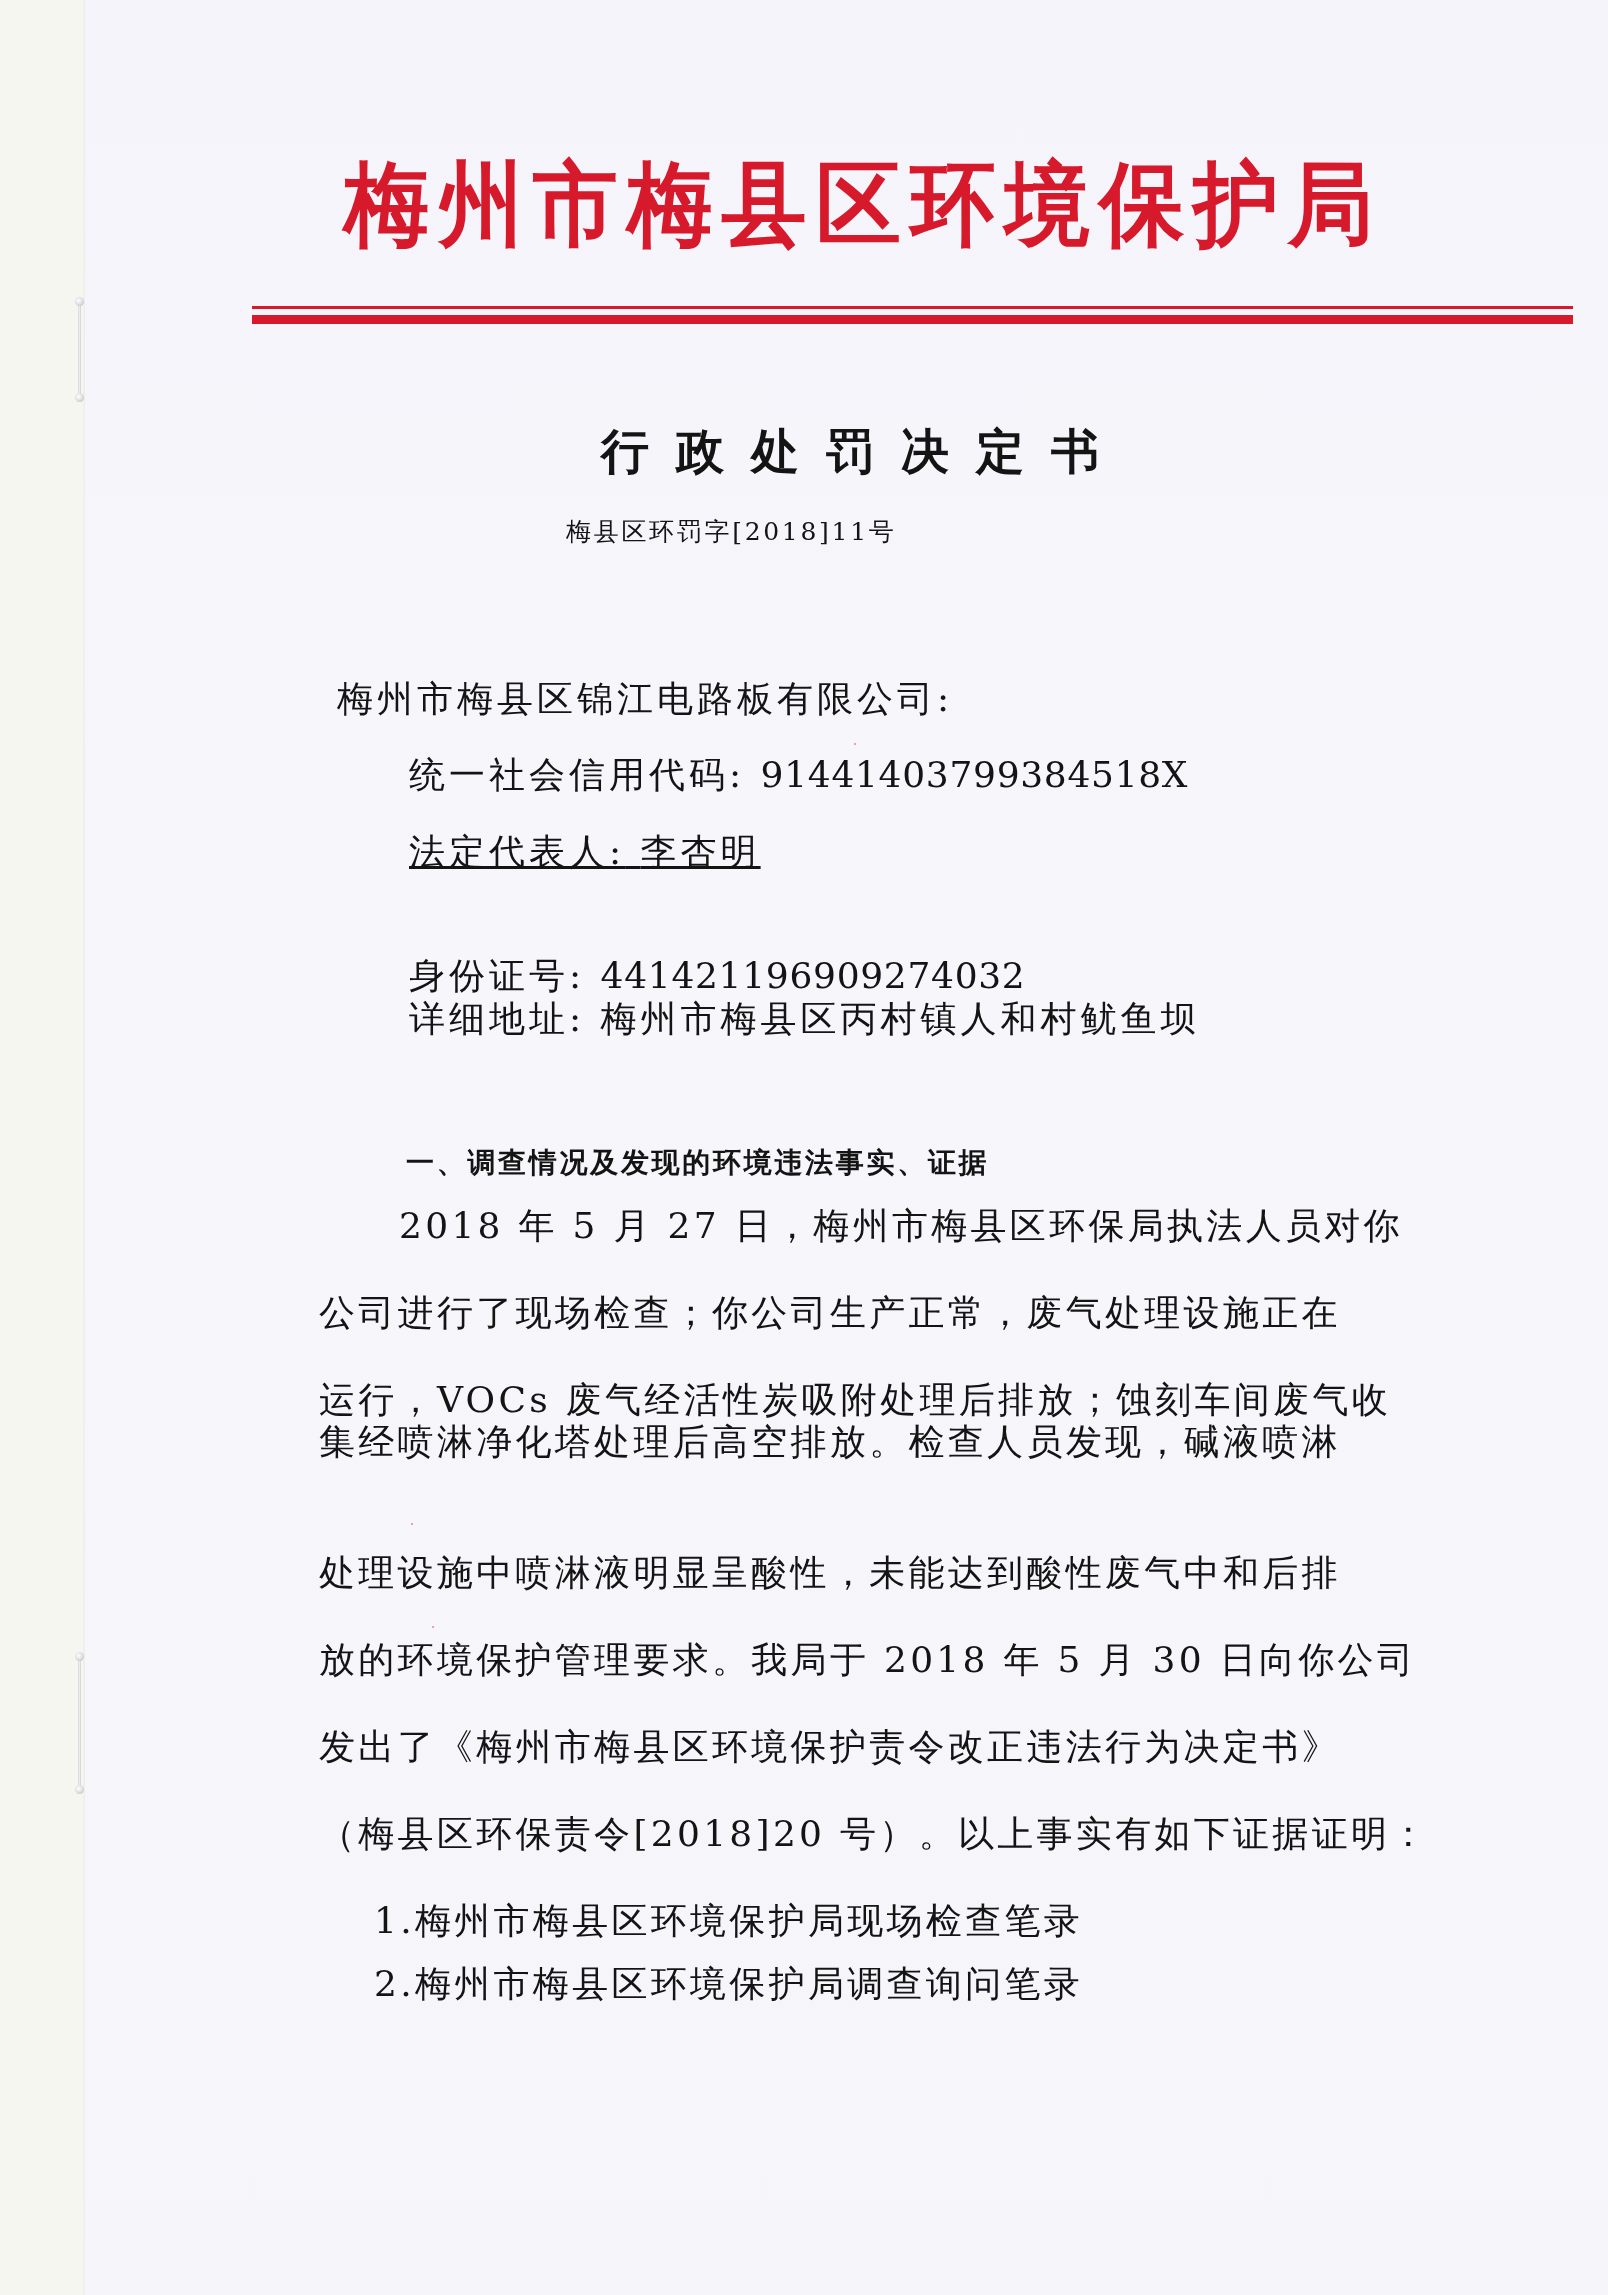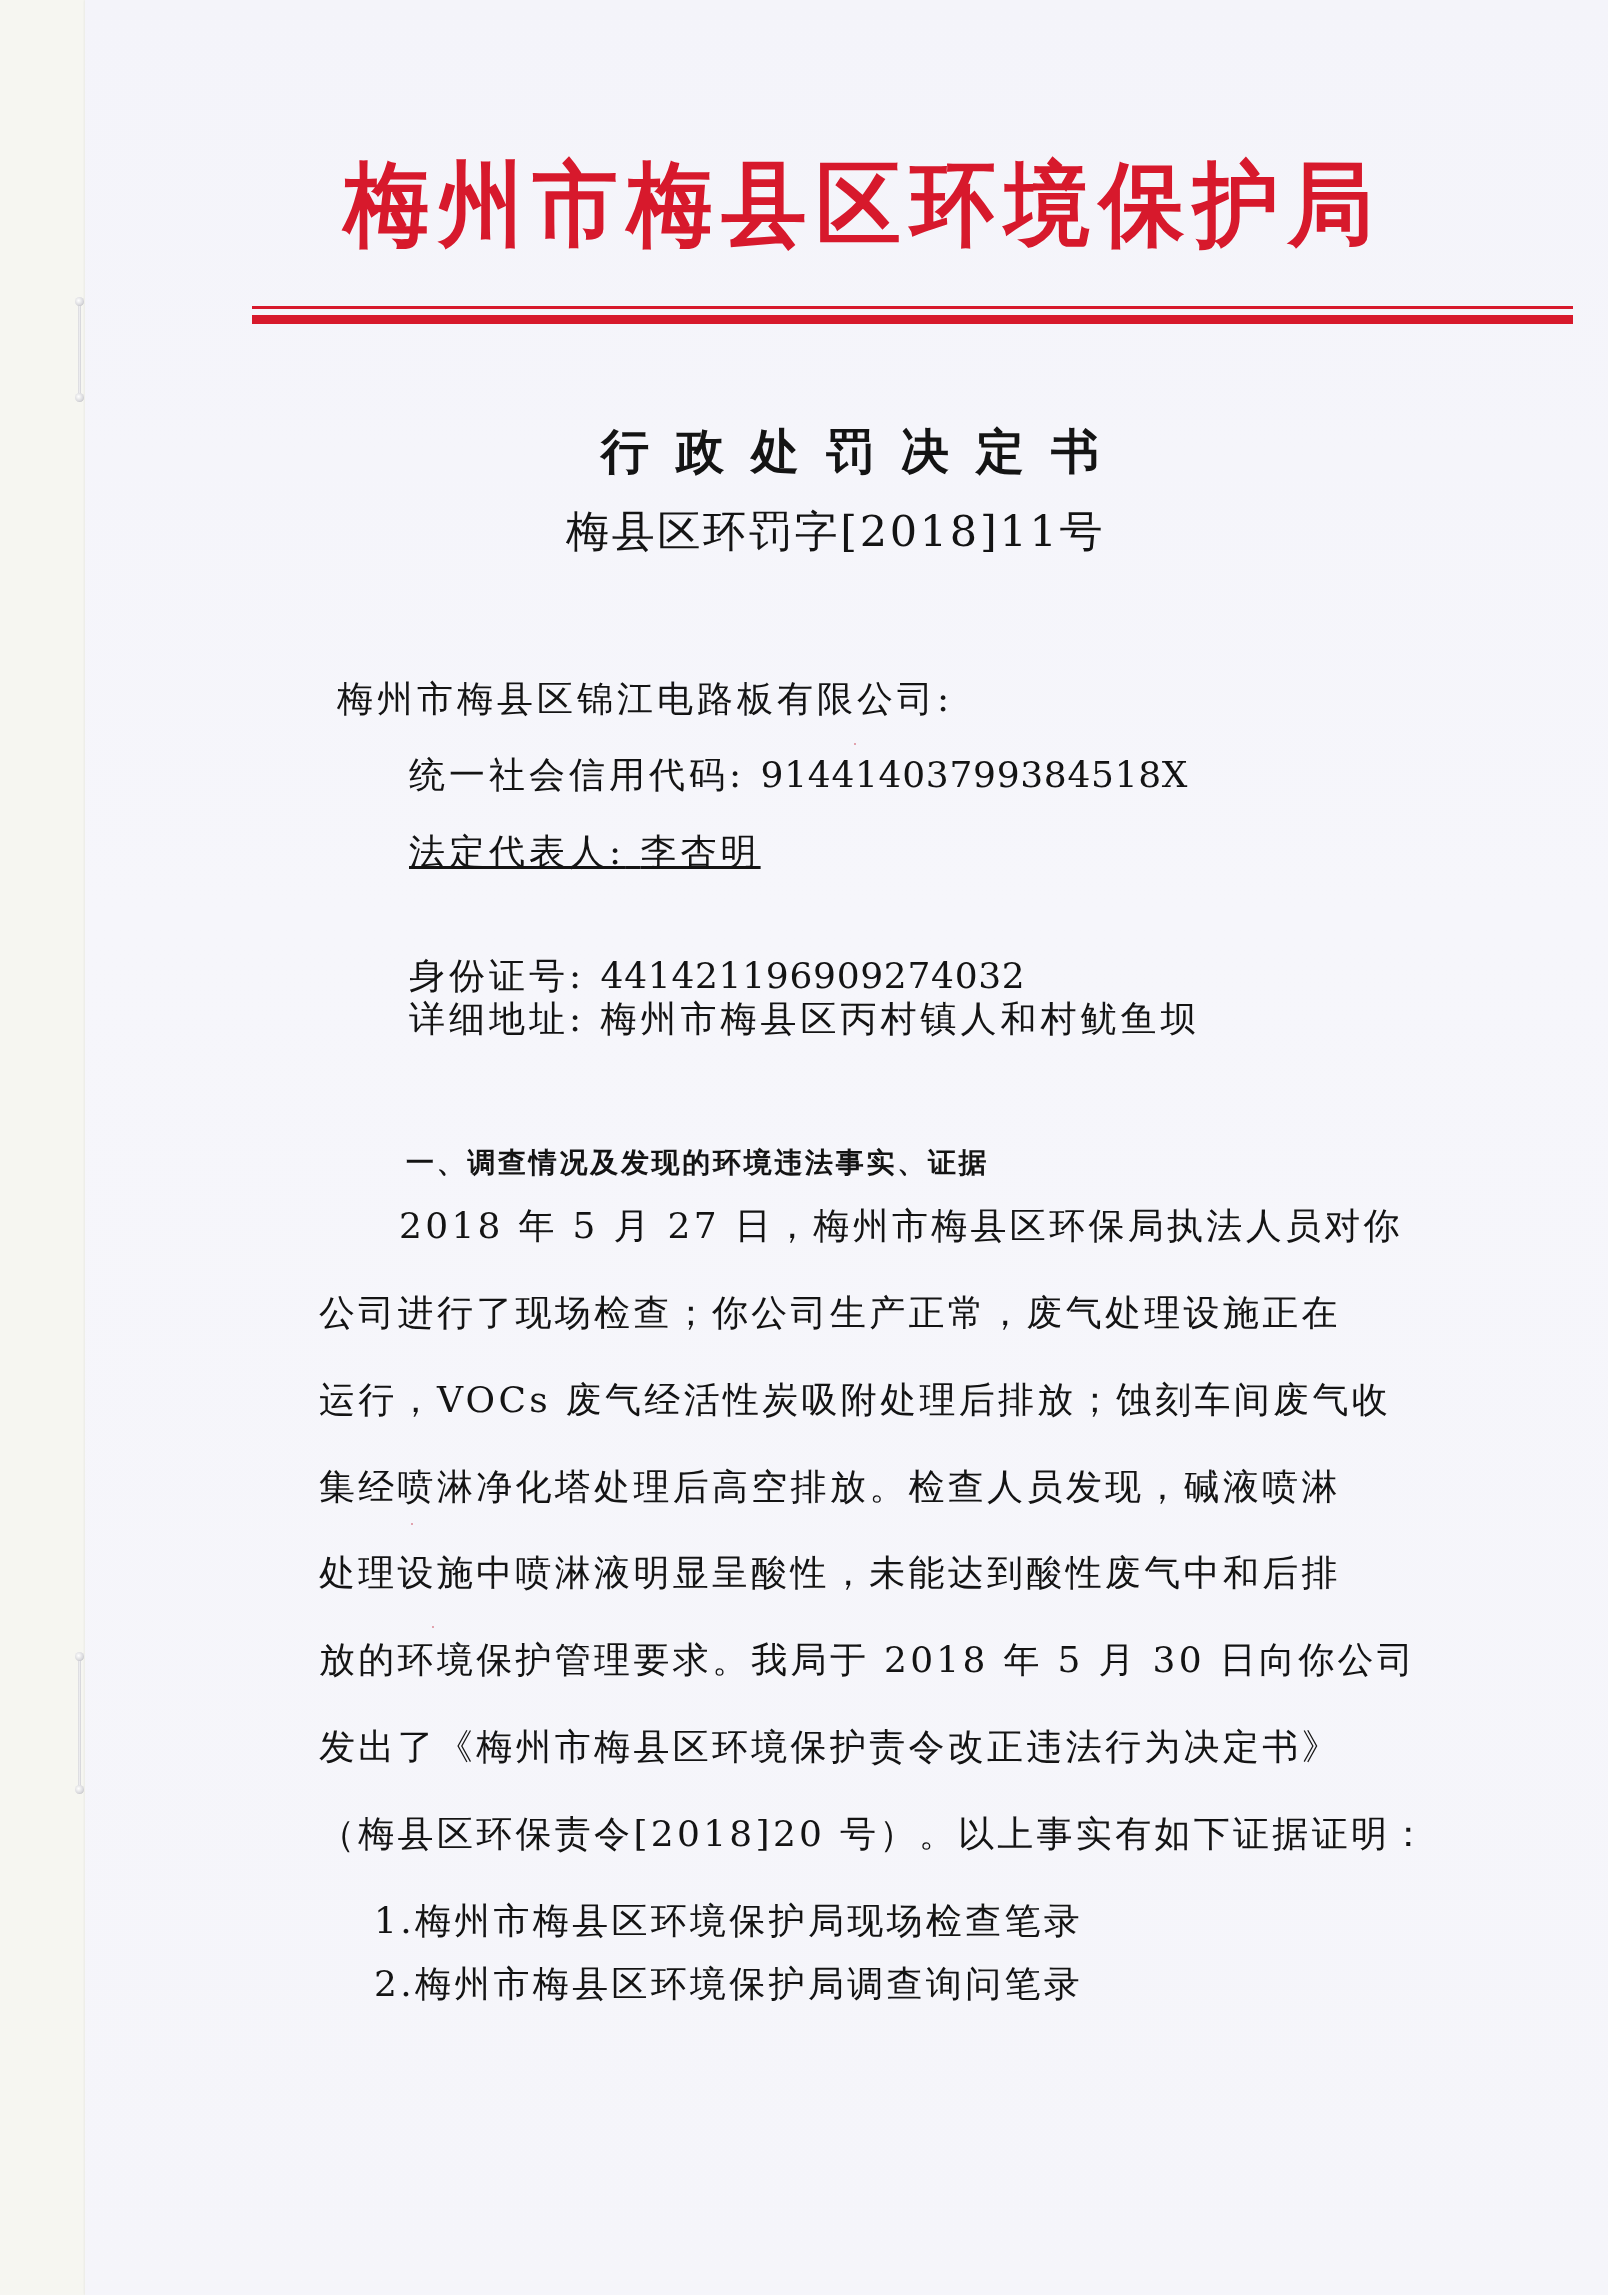--- a/index.html
+++ b/index.html
@@ -87,21 +87,21 @@
       font-size: 48px;
       line-height: 60px;
       letter-spacing: 27px;
       white-space: nowrap;
       margin-left: 40px;
     }
     .doc-number {
       position: absolute;
       left: 566px;
       top: 508px;
-      font-size: 43px;
+      font-size: 25px;
       line-height: 47px;
       letter-spacing: 2.7px;
       white-space: nowrap;
     }
 
     .line {
       position: absolute;
       font-size: 36px;
       line-height: 47px;
       white-space: nowrap;
@@ -130,21 +130,21 @@
       width: 1149px;
       font-size: 36px;
       line-height: 47px;
       white-space: nowrap;
       letter-spacing: 3.3px;
       text-align: justify;
     }
     .p1 { top: 1202px; left: 399px; }
     .p2 { top: 1289px; }
     .p3 { top: 1376px; }
-    .p4 { top: 1463px; }
+    .p4 { top: 1418px; }
     .p5 { top: 1549px; }
     .p6 { top: 1636px; }
     .p7 { top: 1723px; }
     .p8 { top: 1810px; }
 
     .evidence {
       position: absolute;
       left: 374px;
       font-size: 36px;
       line-height: 47px;

